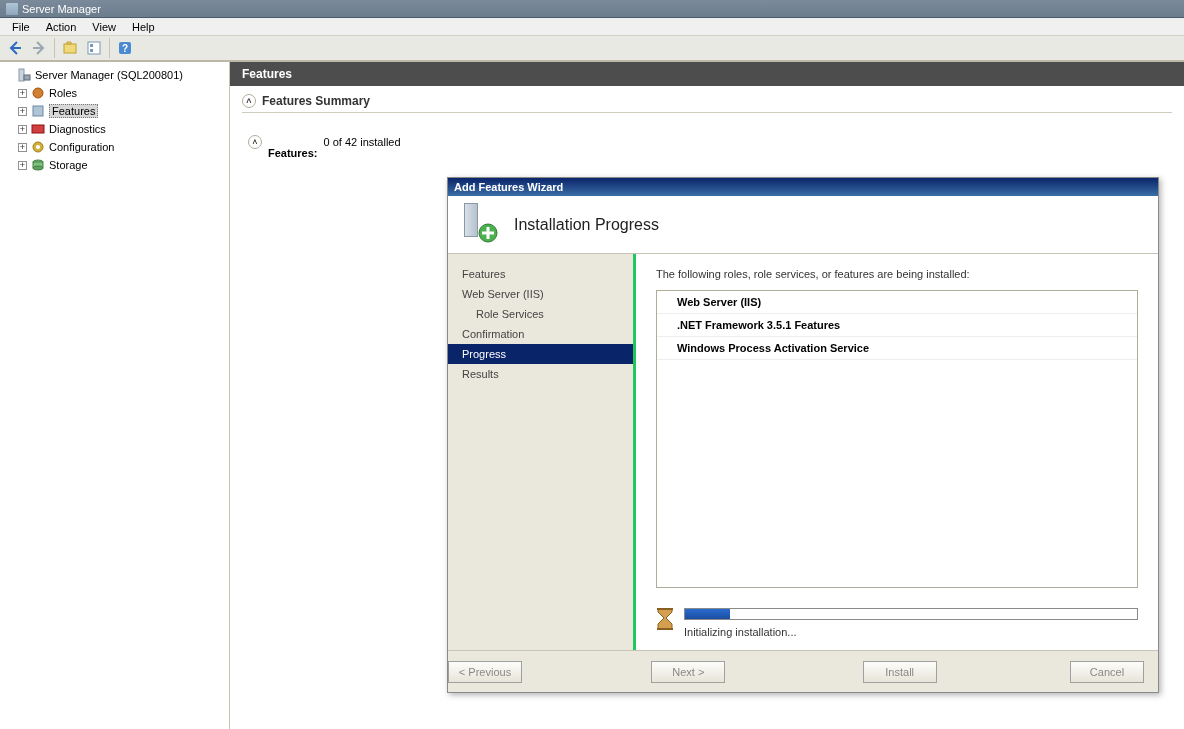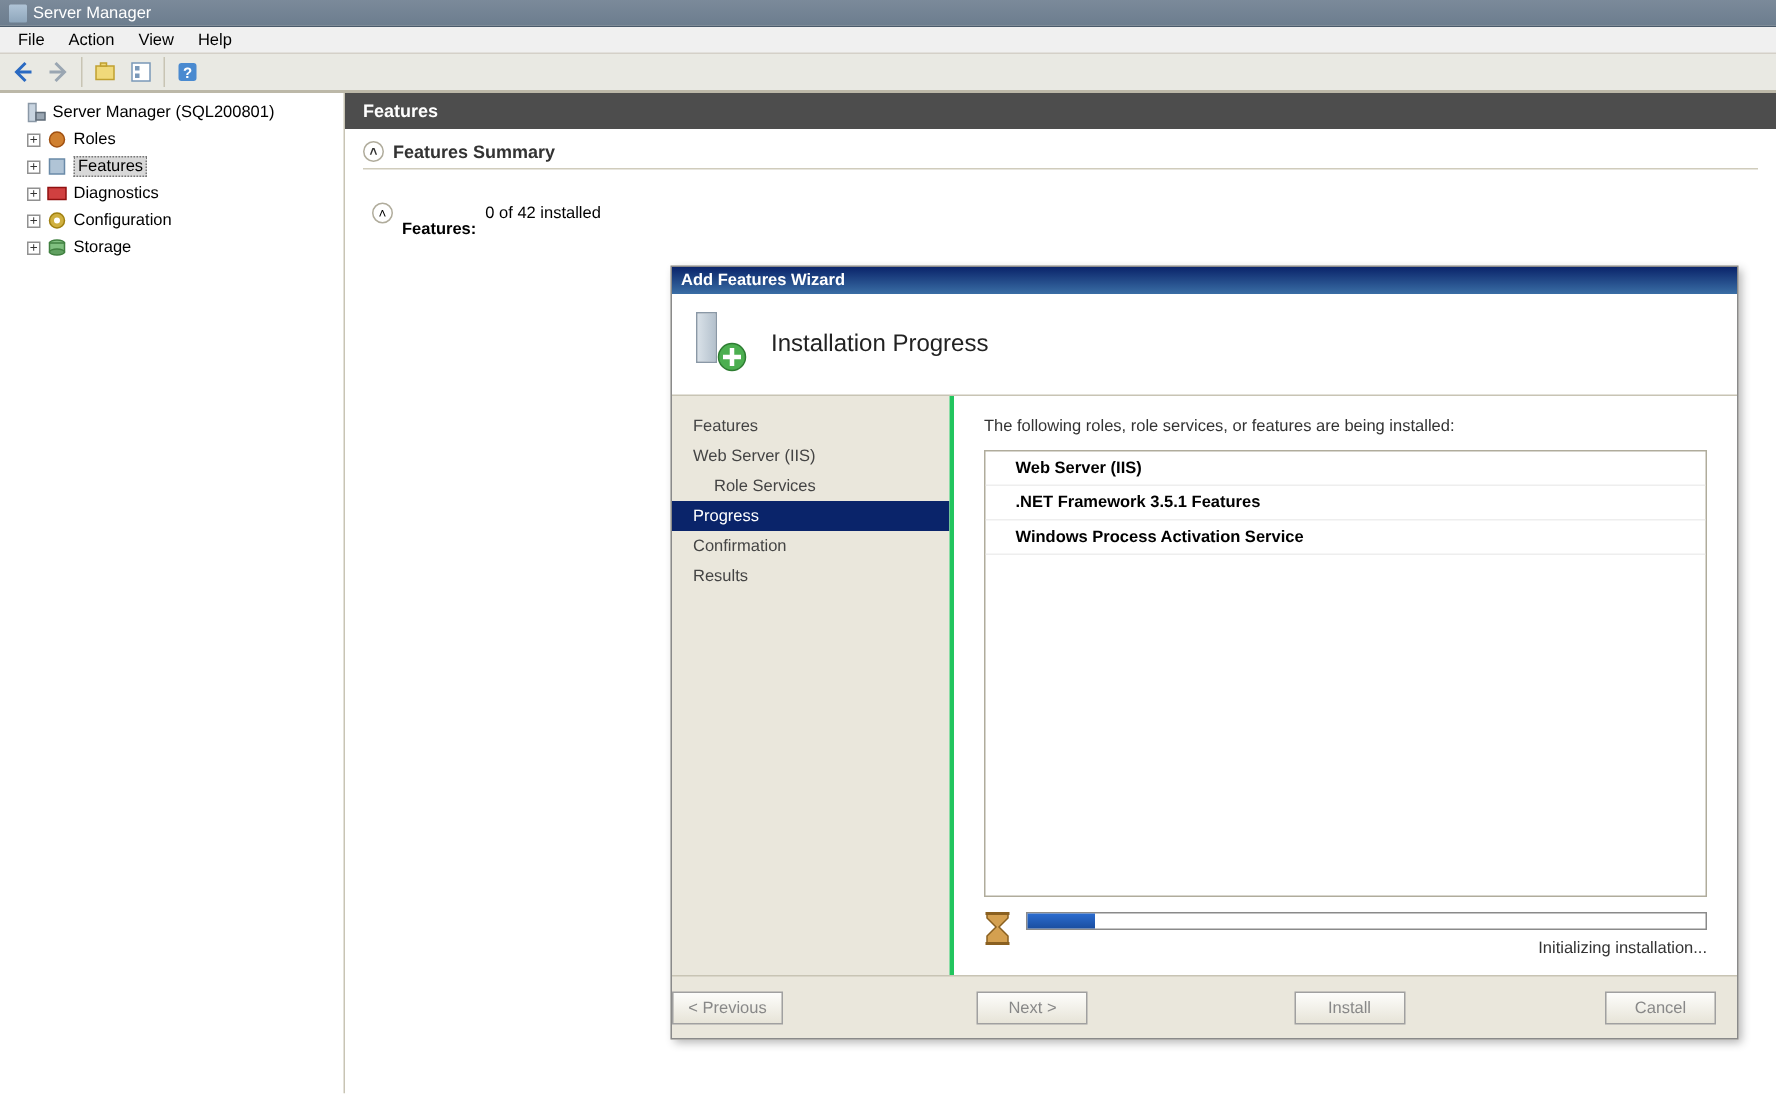--- a/index.html
+++ b/index.html
@@ -42,37 +42,37 @@
   .summary { margin: 8px 12px; }
   .summary-head { display: flex; align-items: center; gap: 6px; border-bottom: 1px solid #d0ccbc; padding-bottom: 4px; font-weight: bold; font-size: 12px; color: #333; }
   .summary-head .chev { width:14px; height:14px; border:1px solid #b0ac9c; border-radius:7px; display:flex; align-items:center; justify-content:center; font-size:9px; background:#fff; }
   .summary-row { display:flex; align-items:center; gap:6px; padding:12px 0 0 6px; font-size:11px; }
   .summary-row .chev { width:14px; height:14px; border:1px solid #b0ac9c; border-radius:7px; display:flex; align-items:center; justify-content:center; font-size:9px; background:#fff; }
   .summary-row .k { font-weight: bold; margin-top: 22px; }
 
   
   .wizard { position: absolute; left: 447px; top: 177px; width: 712px; height: 516px; background: #eae7dc; border: 1px solid #8a8a8a; box-shadow: 2px 2px 6px rgba(0,0,0,0.3); display: flex; flex-direction: column; }
   .wizard-title { background: linear-gradient(#0a246a, #3a6ea5); color: #fff; height: 18px; display:flex; align-items:center; padding-left:6px; font-size:11px; font-weight: bold; }
-  .wizard-banner { background: #fff; height: 68px; border-bottom: 1px solid #c8c4b4; display:flex; align-items:center; gap: 12px; padding-left: 10px; }
+  .wizard-banner { background: #fff; height: 58px; border-bottom: 1px solid #c8c4b4; display:flex; align-items:center; gap: 12px; padding-left: 10px; }
   .wizard-banner .wicon { width: 44px; height: 44px; position:relative; }
   .wizard-banner .wicon .tower { position:absolute; left:6px; top:0; width:14px; height:34px; background:linear-gradient(90deg,#d9e1e8,#b4c1cd); border:1px solid #8a98a6; }
   .wizard-banner .wicon .plus { position:absolute; left:20px; top:20px; width:20px; height:20px; }
   .wizard-banner .wtitle { font-size: 16px; font-family: "Segoe UI", sans-serif; color: #222; }
   .wizard-body { flex:1; display:flex; }
   .wizard-nav { width: 185px; padding: 10px 0; }
   .wizard-nav .navitem { padding: 4px 14px; font-size: 11px; color: #444; cursor: default; }
   .wizard-nav .navitem.sub { padding-left: 28px; }
   .wizard-nav .navitem.active { background: #0a246a; color: #fff; }
   .wizard-right { flex:1; background: #fff; border-left: 3px solid #22c55e; padding: 14px 20px 14px 20px; display:flex; flex-direction:column; position: relative; }
   .wizard-right .intro { font-size: 11px; color: #333; margin-bottom: 10px; }
   .install-list { border: 1px solid #b0ac9c; flex: 0 0 298px; overflow: hidden; background: #fff; }
   .install-list .item { padding: 5px 20px; font-weight: bold; font-size: 11px; border-bottom: 1px solid #eee; }
   .progress-area { position: absolute; left: 20px; right: 20px; bottom: 12px; display:flex; gap: 10px; align-items: flex-start; }
   .hourglass { width: 18px; height: 22px; }
-  .progress-col { flex:1;text-align:right; }
+  .progress-col { flex:1; }
   .progress-bar { height: 12px; border: 1px solid #8a8a8a; background: #fff; position: relative; }
   .progress-fill { position:absolute; left:0; top:0; bottom:0; background: linear-gradient(#2b6cd0, #1a4ea0); }
   .progress-text { font-size: 11px; color: #333; margin-top: 6px; }
   .wizard-buttons { height: 42px; border-top: 1px solid #c8c4b4; display:flex; align-items:center; justify-content:space-between; gap: 6px; padding-right: 14px; background: #eae7dc; }
   .wbtn { width: 74px; height: 22px; border: 1px solid #a0a0a0; background: linear-gradient(#fdfdfb, #e7e4d8); font-size: 11px; color: #888; cursor: default; }
 </style>
 </head>
 <body>
 
 <div class="titlebar">
@@ -214,22 +214,22 @@
           <path d="M10 4 L10 16 M4 10 L16 10" stroke="#fff" stroke-width="3"></path>
         </svg>
     </div>
     <div class="wtitle">Installation Progress</div>
   </div>
   <div class="wizard-body">
     <div class="wizard-nav">
       <div class="navitem">Features</div>
       <div class="navitem">Web Server (IIS)</div>
       <div class="navitem sub">Role Services</div>
+      <div class="navitem">Confirmation</div>
       <div class="navitem active">Progress</div>
-      <div class="navitem">Confirmation</div>
       <div class="navitem">Results</div>
     </div>
     <div class="wizard-right">
       <div class="intro">The following roles, role services, or features are being installed:</div>
       <div class="install-list">
         <div class="item">Web Server (IIS)</div>
         <div class="item">.NET Framework 3.5.1 Features</div>
         <div class="item">Windows Process Activation Service</div>
       </div>
       <div class="progress-area">

